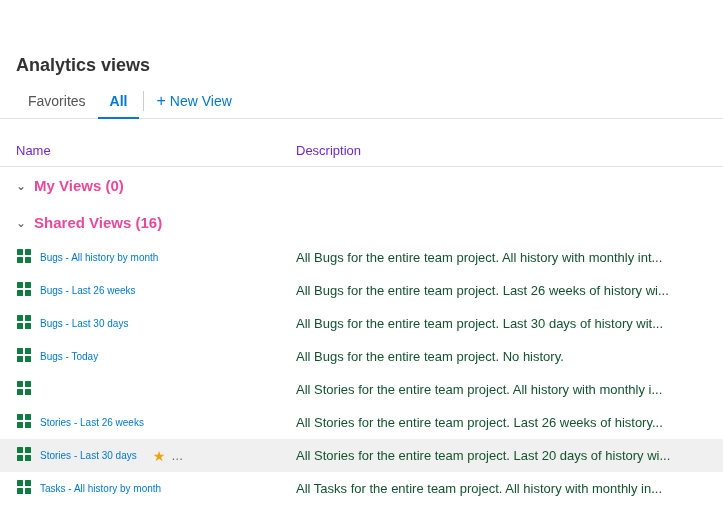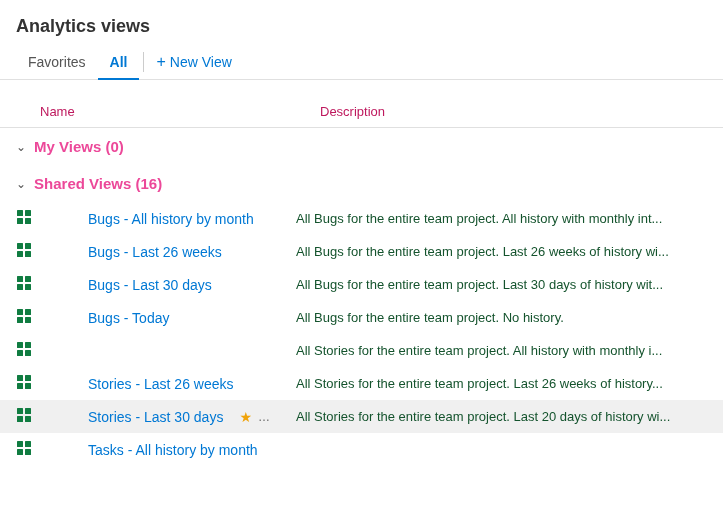--- a/index.html
+++ b/index.html
@@ -10,20 +10,21 @@
       background: #fff;
       width: 723px;
       min-height: 527px;
     }
 
     .page-header {
       padding: 16px 16px 8px 16px;
       font-size: 18px;
       font-weight: 600;
       color: #333;
+      margin-top: 39px;
     }
 
     .tabs {
       display: flex;
       align-items: center;
       padding: 0 16px;
       border-bottom: 1px solid #e0e0e0;
       margin-bottom: 16px;
     }
 
@@ -68,22 +69,21 @@
     .table-header {
       display: grid;
       grid-template-columns: 280px 1fr;
       padding: 8px 16px;
       border-bottom: 1px solid #e0e0e0;
       margin-top: 4px;
     }
 
     .col-header {
       font-size: 13px;
-      color: #be185d;
-      margin-left: 24px;
+      color: #6d28d9;
     }
 
     .section-row {
       display: flex;
       align-items: center;
       padding: 10px 16px;
       gap: 8px;
       cursor: pointer;
     }
 
@@ -112,22 +112,21 @@
 
     .row-name {
       display: flex;
       align-items: center;
       gap: 8px;
     }
 
     .row-name a {
       color: #0078d4;
       text-decoration: none;
-      font-size: 14px;
-      margin-left: 48px;
+      font-size: 10px;
     }
 
     .row-desc {
       color: #14532d;
       font-size: 13px;
       white-space: nowrap;
       overflow: hidden;
       text-overflow: ellipsis;
     }
 
@@ -287,14 +286,15 @@
     <div class="row-name">
       <span><svg class="grid-icon" viewBox="0 0 16 16" xmlns="http://www.w3.org/2000/svg">
     <rect x="1" y="1" width="6" height="6" fill="#107c41" rx="0.5"></rect>
     <rect x="9" y="1" width="6" height="6" fill="#107c41" rx="0.5"></rect>
     <rect x="1" y="9" width="6" height="6" fill="#107c41" rx="0.5"></rect>
     <rect x="9" y="9" width="6" height="6" fill="#107c41" rx="0.5"></rect>
   </svg></span>
       <a href="#">Tasks - All history by month</a>
 
     </div>
+    <div class="row-desc">All Tasks for the entire team project. All history with monthly in...</div>
   </div>
   </div>
 
 </body></html>

